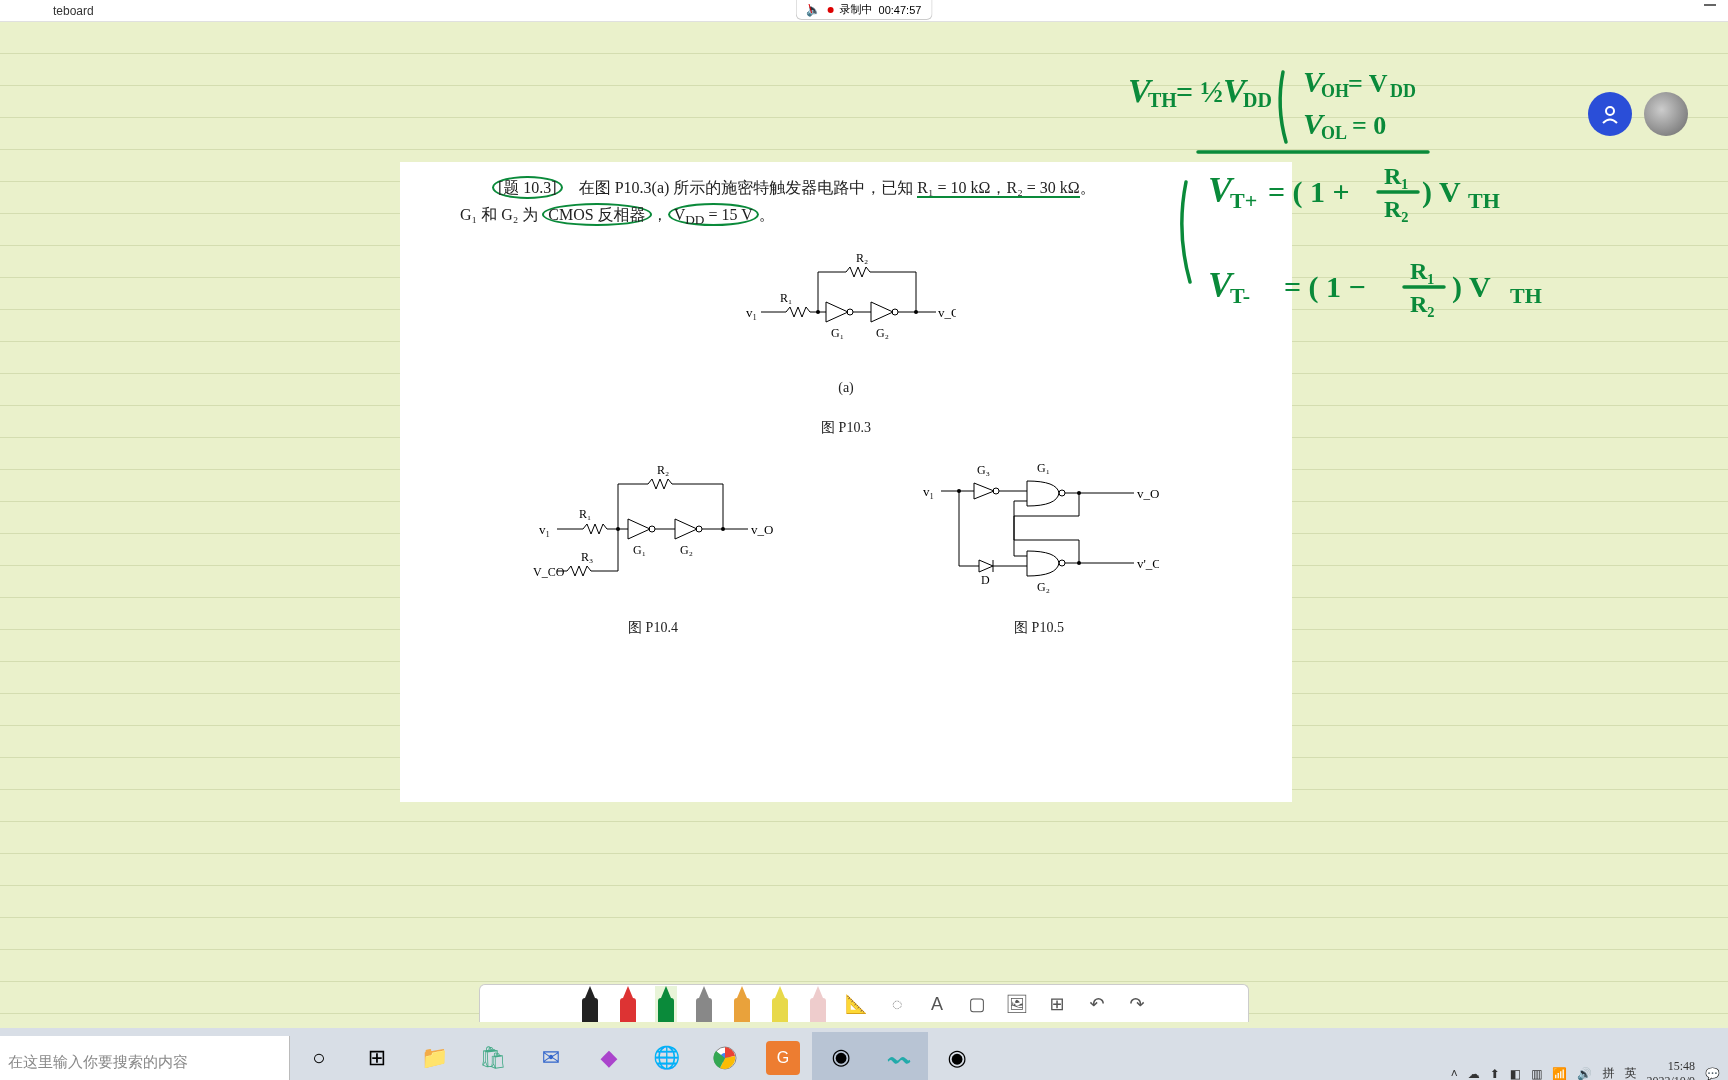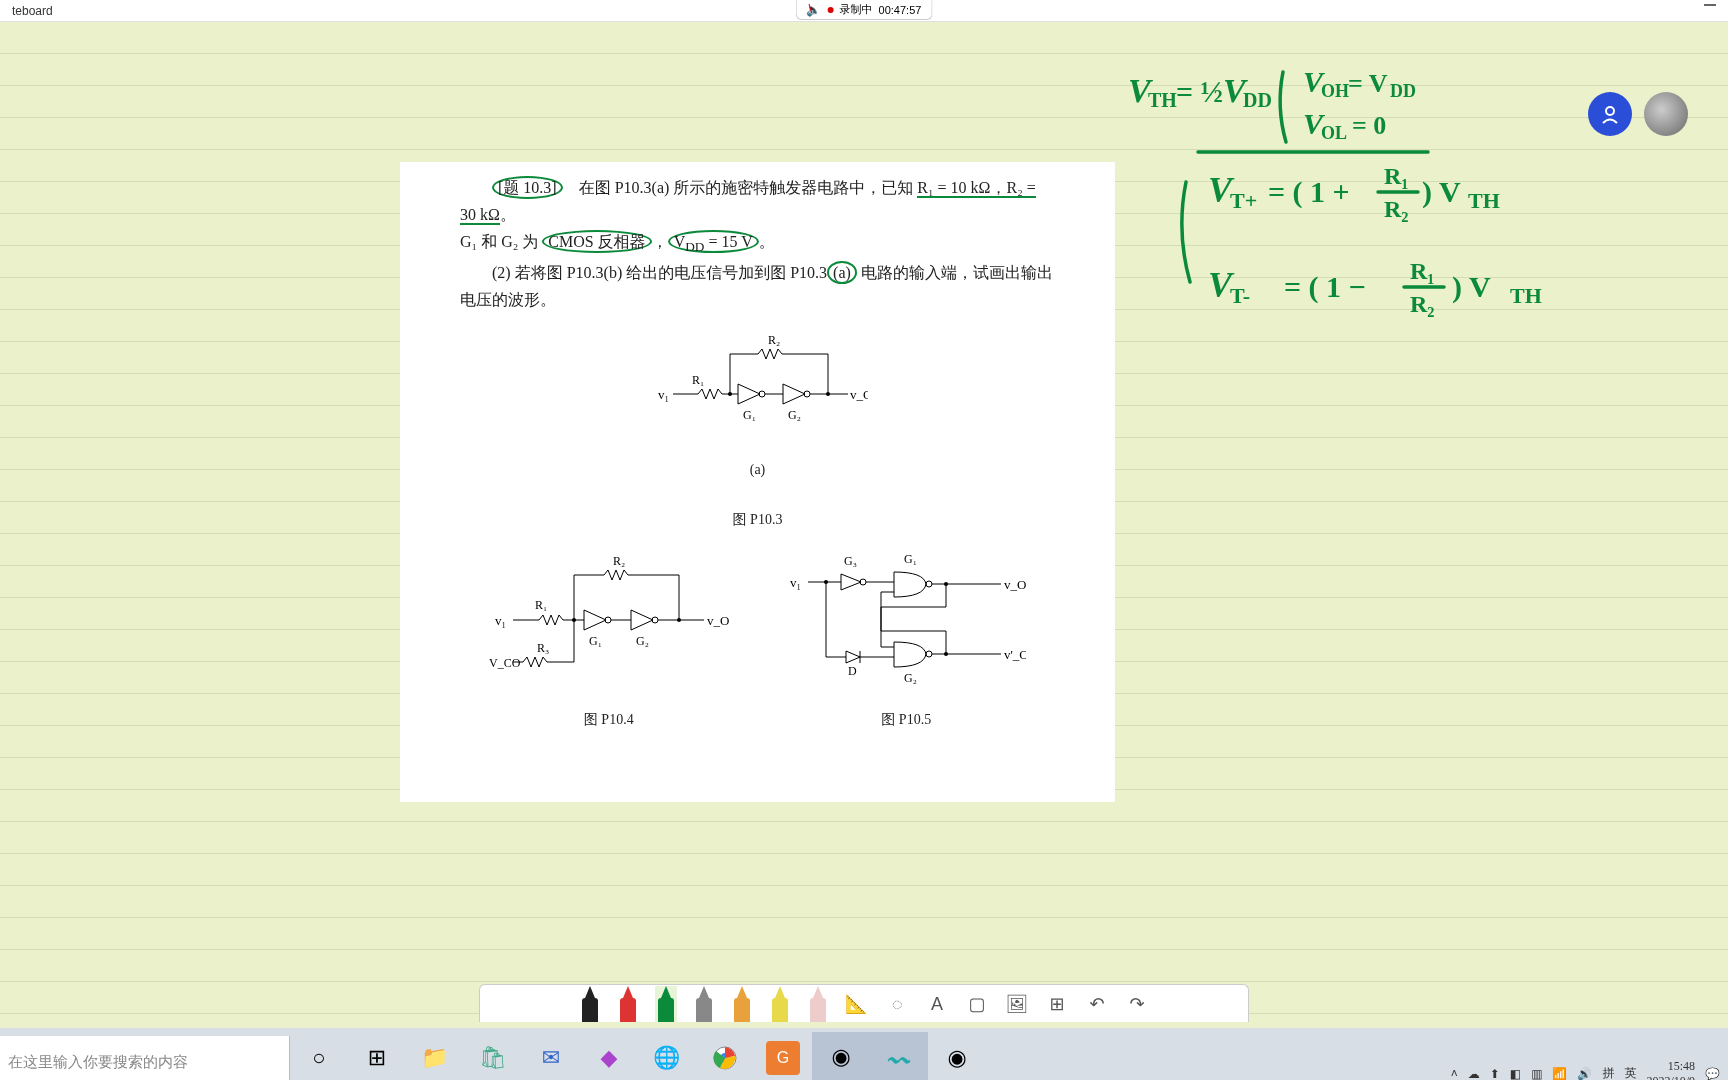--- a/index.html
+++ b/index.html
@@ -12,21 +12,21 @@
 }
 .titlebar {
   height: 22px;
   background: #fff;
   border-bottom: 1px solid #e0e0e0;
   display: flex;
   align-items: center;
   font-size: 12px;
   position: relative;
 }
-.titlebar .title { padding-left: 12px; color: #333; }
+.titlebar .title { padding-left: 12px; color: #333; margin-left: 41px; }
 .recording-pill {
   position: absolute;
   left: 50%;
   transform: translateX(-50%);
   top: 0;
   height: 20px;
   background: #fff;
   border: 1px solid #ccc;
   border-top: none;
   border-radius: 0 0 6px 6px;
@@ -51,36 +51,36 @@
   position: relative;
   width: 100%;
   height: 1006px;
   background: #eaf1cb;
   background-image: repeating-linear-gradient(to bottom, transparent 0, transparent 31px, #d4ddb0 31px, #d4ddb0 32px);
 }
 .document {
   position: absolute;
   left: 400px;
   top: 140px;
-  width: 715px;
+  width: 892px;
   height: 640px;
   background: #fff;
   padding: 8px 60px 20px 60px;
   font-family: SimSun, serif;
   font-size: 16px;
   line-height: 1.7;
   color: #222;
 }
 .prob { margin-top: 4px; }
 .prob p { text-indent: 2em; }
 .underline-green { border-bottom: 2px solid #0a8a3a; }
 .circle-green { border: 2.5px solid #0a8a3a; border-radius: 50%; padding: 1px 4px; }
 .figs { display: flex; justify-content: space-around; margin-top: 10px; }
 .fig-label { text-align: center; margin-top: 6px; font-size: 14px; }
-.fig-caption { text-align: center; margin: 26px 0 16px; font-size: 14px; }
+.fig-caption { text-align: center; margin: 16px 0 16px; font-size: 14px; }
 .circuit-svg, .wave-svg { }
 .handwriting {
   position: absolute;
   right: 60px;
   top: 30px;
   width: 560px;
   height: 350px;
   font-family: "Comic Sans MS", cursive;
   font-size: 32px;
   color: #0a8a3a;
@@ -190,23 +190,20 @@
 
 <div class="canvas">
 
   <div class="document">
     <div class="prob">
       <p>
         <span class="circle-green">[题 10.3]</span>　在图 P10.3(a) 所示的施密特触发器电路中，已知 <span class="underline-green">R₁ = 10 kΩ，R₂ = 30 kΩ</span>。
       </p>
       <p style="text-indent:0">
         G₁ 和 G₂ 为 <span class="circle-green">CMOS 反相器</span>，<span class="circle-green">V<sub>DD</sub> = 15 V</span>。
-      </p>
-      <p>
-        (2) 若将图 P10.3(b) 给出的电压信号加到图 P10.3<span class="circle-green">(a)</span> 电路的输入端，试画出输出电压的波形。
       </p>
       <div class="figs">
         <div>
           <svg class="circuit-svg" width="220" height="120">
             <text x="10" y="75" font-size="13">v₁</text>
             <line x1="25" y1="70" x2="50" y2="70" stroke="#000"></line>
             <text x="44" y="60" font-size="12">R₁</text>
             <path d="M50 70 l4 -5 l4 10 l4 -10 l4 10 l4 -10 l4 5" fill="none" stroke="#000"></path>
             <line x1="74" y1="70" x2="90" y2="70" stroke="#000"></line>
             <polygon points="90,60 90,80 112,70" fill="none" stroke="#000"></polygon>

